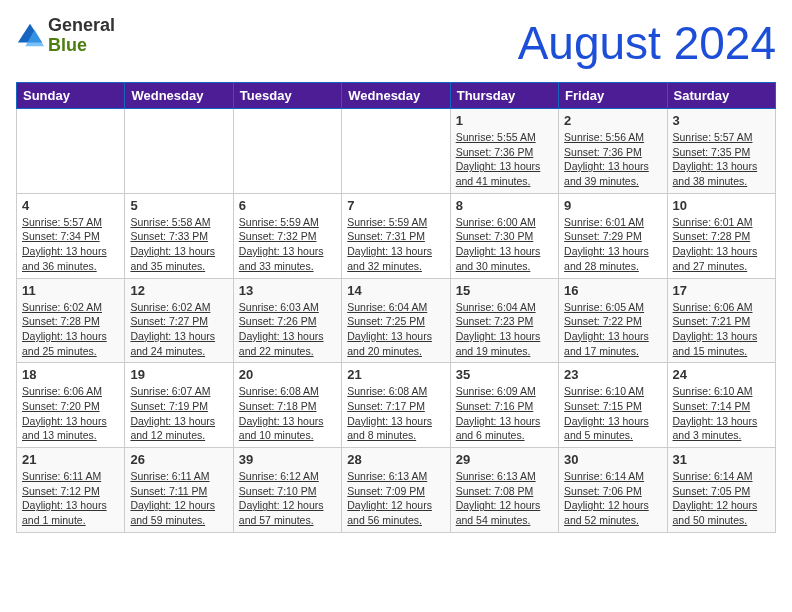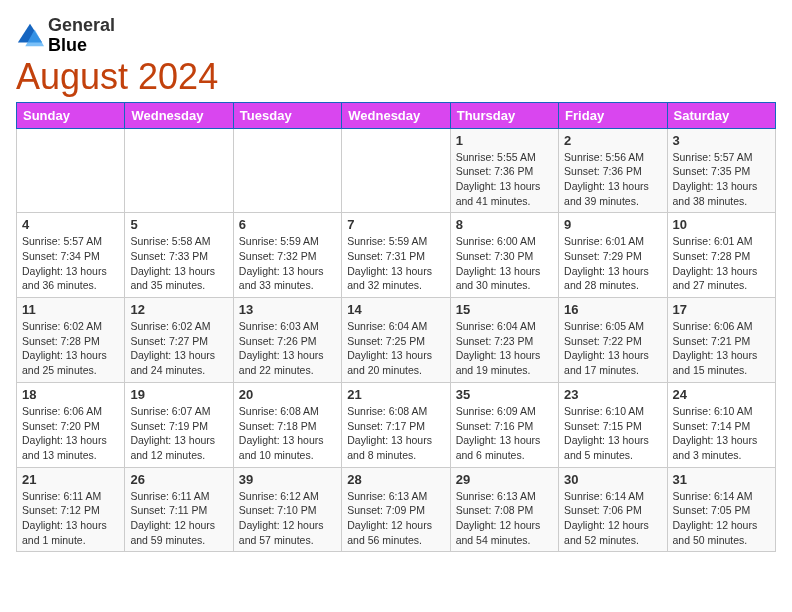--- a/index.html
+++ b/index.html
@@ -7,66 +7,65 @@
       font-family: Arial, sans-serif;
       background: #fff;
       width: 792px;
       min-height: 612px;
       padding: 16px;
     }
     .header {
       display: flex;
       justify-content: space-between;
       align-items: flex-start;
-      margin-bottom: 4px;
-      flex-direction: column;
+      margin-bottom: 12px;
     }
     .logo {
       display: flex;
       align-items: center;
       gap: 4px;
     }
     .logo-text {
       display: flex;
       flex-direction: column;
       line-height: 1.1;
     }
     .logo-general {
       font-size: 18px;
       font-weight: bold;
       color: #333;
     }
     .logo-blue {
       font-size: 18px;
       font-weight: bold;
-      color: #000000;
+      color: #4d7c0f;
     }
     .logo-icon {
       width: 28px;
       height: 28px;
     }
     .title-block {
       text-align: right;
     }
     .month-year {
-      font-size: 36px;
+      font-size: 46px;
       font-weight: normal;
-      color: #c2410c;
+      color: #1d4ed8;
     }
     .location {
       font-size: 16px;
       color: #555;
     }
     .calendar {
       width: 100%;
       border-collapse: collapse;
       border: 1px solid #ccc;
     }
     .calendar th {
-      background-color: #d946ef;
+      background-color: #4c1d95;
       color: #fff;
       text-align: left;
       padding: 5px 6px;
       font-size: 13px;
       font-weight: bold;
       border: 1px solid #1565c0;
     }
     .calendar td {
       vertical-align: top;
       border: 1px solid #ccc;
@@ -84,20 +83,21 @@
     .day-number {
       font-size: 13px;
       font-weight: bold;
       color: #333;
       margin-bottom: 2px;
     }
     .day-info {
       font-size: 10.5px;
       color: #333;
       line-height: 1.4;
+      text-decoration: underline;
     }
     .empty-cell {
       background: #fff !important;
     }
   </style>
 </head>
 <body>
 
 <div class="header">
   <div class="logo">

